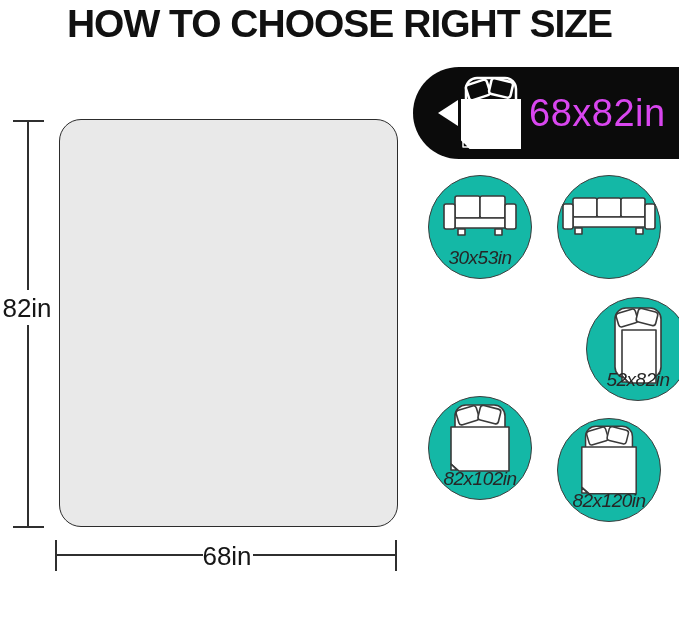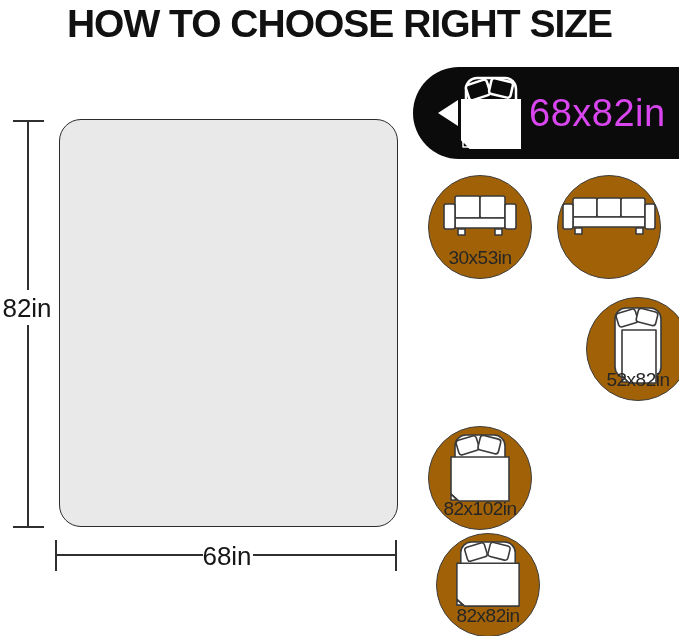--- a/index.html
+++ b/index.html
@@ -37,21 +37,21 @@
     border-right:20px solid #ffffff;
   }
   .banner .bicon{position:absolute;left:45px;top:7px;}
   .banner .blabel{
     position:absolute;left:116px;top:0;height:92px;display:flex;align-items:center;
     color:#d946ef;font-size:38px;letter-spacing:0.5px;white-space:nowrap;
   }
   
   .opt{
     position:absolute;width:104px;height:104px;border:1.5px solid #3e3e3e;
-    border-radius:50%;box-sizing:border-box;background:#a16207;
+    border-radius:50%;box-sizing:border-box;background:#14b8a6;font-style:italic;
   }
   .opt svg{position:absolute;left:50%;transform:translateX(-50%);}
   .opt .olabel{
     position:absolute;bottom:9px;left:0;width:100%;text-align:center;
     font-size:19px;color:#262626;letter-spacing:-0.5px;white-space:nowrap;
   }
   svg .ln{fill:#ffffff;stroke:#3a3a3a;stroke-width:1.6;stroke-linejoin:round;}
 </style>
 </head>
 <body>
@@ -129,44 +129,44 @@
         </g>
       <g transform="rotate(14 36 15)">
           <rect class="ln" x="26" y="8" width="20" height="14" rx="3"></rect>
         </g>
       <path class="ln" d="M11,28 H45 V81 H18 L11,74 Z"></path>
       <polygon class="ln" points="11,74 17,80 11,80"></polygon>
     </svg>
     <div class="olabel">52x82in</div>
   </div>
 
-  <div class="opt" style="left:428px;top:426px;">
+  <div class="opt" style="left:428px;top:396px;">
     <svg style="top:6px" width="64" height="72" viewBox="0 0 64 72">
       <rect class="ln" x="7" y="2" width="50" height="62" rx="11"></rect>
       <g transform="rotate(-17 19 12)">
           <rect class="ln" x="9" y="5" width="21" height="15" rx="3"></rect>
         </g>
       <g transform="rotate(14 41 11)">
           <rect class="ln" x="31" y="4" width="21" height="15" rx="3"></rect>
         </g>
       <path class="ln" d="M3,24 H61 V68 H11 L3,61 Z"></path>
       <polygon class="ln" points="3,61 9,67 3,67"></polygon>
     </svg>
     <div class="olabel">82x102in</div>
   </div>
 
+  <div class="opt" style="left:557px;top:418px;">
+    <svg style="top:4px" width="60" height="76" viewBox="0 0 64 78">
+      <rect class="ln" x="7" y="2" width="50" height="68" rx="11"></rect>
+      <g transform="rotate(-17 19 12)">
+          <rect class="ln" x="9" y="5" width="21" height="15" rx="3"></rect>
+        </g>
+      <g transform="rotate(14 41 11)">
+          <rect class="ln" x="31" y="4" width="21" height="15" rx="3"></rect>
+        </g>
+      <path class="ln" d="M3,24 H61 V74 H11 L3,67 Z"></path>
+      <polygon class="ln" points="3,67 9,73 3,73"></polygon>
+    </svg>
+    <div class="olabel">82x120in</div>
+  </div>
 
-  <div class="opt" style="left:436px;top:533px;">
-    <svg style="top:6px" width="68" height="70" viewBox="0 0 68 72">
-      <rect class="ln" x="6" y="2" width="56" height="62" rx="11"></rect>
-      <g transform="rotate(-17 21 12)">
-          <rect class="ln" x="11" y="5" width="21" height="15" rx="3"></rect>
-        </g>
-      <g transform="rotate(14 45 11)">
-          <rect class="ln" x="35" y="4" width="21" height="15" rx="3"></rect>
-        </g>
-      <path class="ln" d="M2,24 H66 V68 H10 L2,61 Z"></path>
-      <polygon class="ln" points="2,61 8,67 2,67"></polygon>
-    </svg>
-    <div class="olabel">82x82in</div>
-  </div>
 
 </div>
 
 </body></html>

